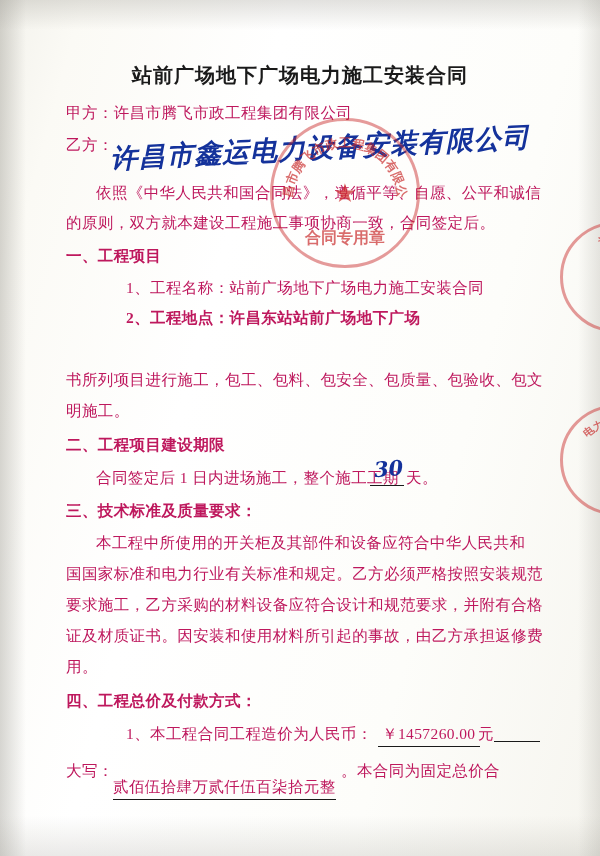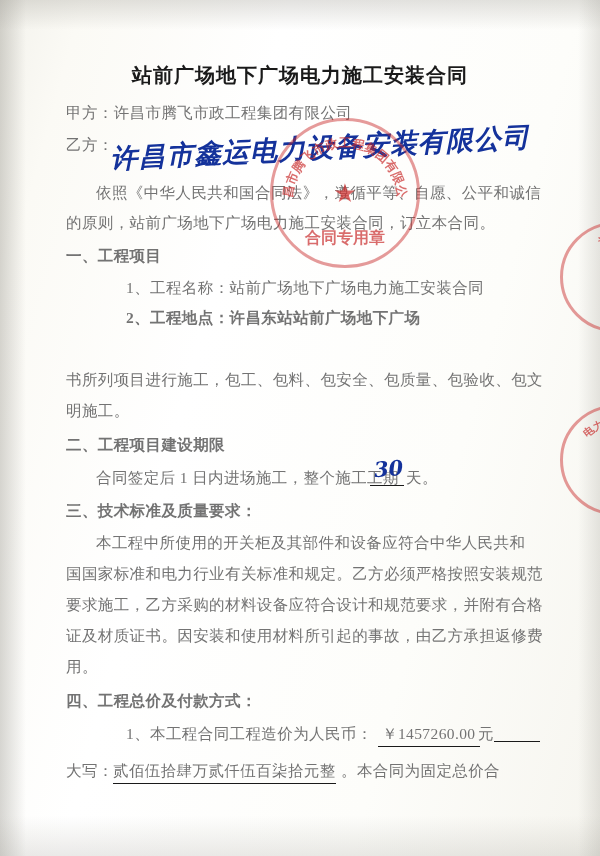--- a/index.html
+++ b/index.html
@@ -63,21 +63,21 @@
     width: 600px;
     text-align: center;
     font-size: 20px;
     font-weight: bold;
     letter-spacing: 1px;
     color: #1a1a1a;
   }
 
   .line {
     position: absolute;
-    color: #737373;
+    color: #be185d;
     font-size: 15.5px;
     line-height: 22px;
     letter-spacing: 0.4px;
     white-space: pre;
   }
   .indent1 { left: 96px; }
   .indent0 { left: 66px; }
   .indent2 { left: 126px; }
 
   .heading {
@@ -171,21 +171,21 @@
   <div class="content">
 
     <div class="doc-title">站前广场地下广场电力施工安装合同</div>
 
     <div class="line indent0" style="top:102px;"><span>甲方：</span><span>许昌市腾飞市政工程集团有限公司</span></div>
 
     <div class="line indent0" style="top:134px;">乙方：</div>
     <div class="hand" style="left:110px; top:130px;">许昌市鑫运电力设备安装有限公司</div>
 
     <div class="line indent1" style="top:182px;">依照《中华人民共和国合同法》，遵循平等、自愿、公平和诚信</div>
-    <div class="line indent0" style="top:212px;">的原则，站前广场地下广场电力施工安装合同，订立本合同。</div>
+    <div class="line indent0" style="top:212px;">的原则，双方就本建设工程施工事项协商一致，合同签定后。</div>
 
     <div class="line indent0 heading" style="top:245px;">一、工程项目</div>
     <div class="line indent2" style="top:277px;">1、工程名称：站前广场地下广场电力施工安装合同</div>
     <div class="line indent2" style="top:307px;font-weight:bold;">2、工程地点：许昌东站站前广场地下广场</div>
     <div class="line indent0" style="top:369px;">书所列项目进行施工，包工、包料、包安全、包质量、包验收、包文</div>
     <div class="line indent0" style="top:400px;">明施工。</div>
 
     <div class="line indent0 heading" style="top:434px;">二、工程项目建设期限</div>
     <div class="line indent1" style="top:467px;">合同签定后 1 日内进场施工，整个施工工期</div>
     <div class="hand-num" style="left:374px; top:456px;">30</div>
@@ -199,21 +199,21 @@
     <div class="line indent0" style="top:625px;">证及材质证书。因安装和使用材料所引起的事故，由乙方承担返修费</div>
     <div class="line indent0" style="top:656px;">用。</div>
 
     <div class="line indent0 heading" style="top:690px;">四、工程总价及付款方式：</div>
     <div class="line indent2" style="top:723px;">1、本工程合同工程造价为人民币：</div>
     <div class="line" style="left:378px; top:723px; border-bottom:1px solid #1a1a1a; padding:0 4px 1px 4px;">￥1457260.00</div>
     <div class="line" style="left:478px; top:723px;">元</div>
     <div class="line" style="left:494px; top:723px; width:46px; border-bottom:1px solid #1a1a1a; height:18px;"></div>
 
     <div class="line indent0" style="top:760px;">大写：</div>
-    <div class="line" style="left:113px; top:760px; border-bottom:1px solid #1a1a1a; padding-bottom:1px;">贰佰伍拾肆万贰仟伍百柒拾元整</div>
+    <div class="line" style="left:113px; top:776px; border-bottom:1px solid #1a1a1a; padding-bottom:1px;">贰佰伍拾肆万贰仟伍百柒拾元整</div>
     <div class="line" style="left:341px; top:760px;">。本合同为固定总价合</div>
 
     <div class="seal seal-main">
       <svg class="seal-arc" viewBox="0 0 150 150">
         <defs>
           <path id="arcMain" d="M 20,82 A 55,55 0 0 1 130,82" fill="none"></path>
         </defs>
         <text>
           <textPath href="#arcMain" startOffset="50%" text-anchor="middle">许昌市腾飞市政工程集团有限公司</textPath>
         </text>

